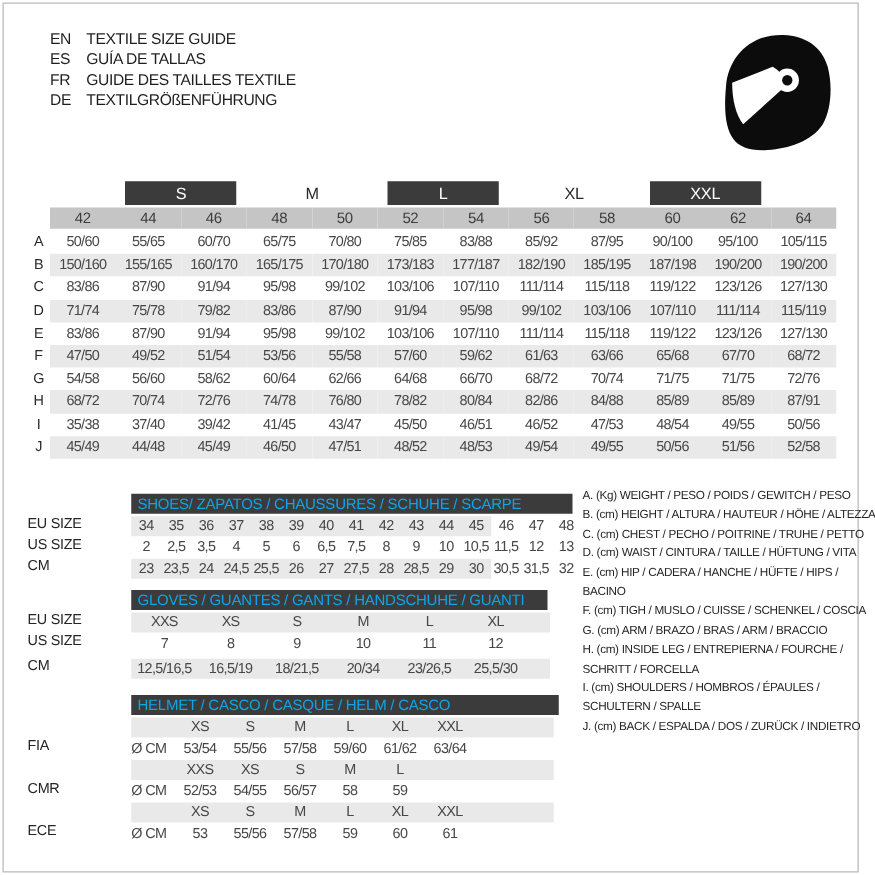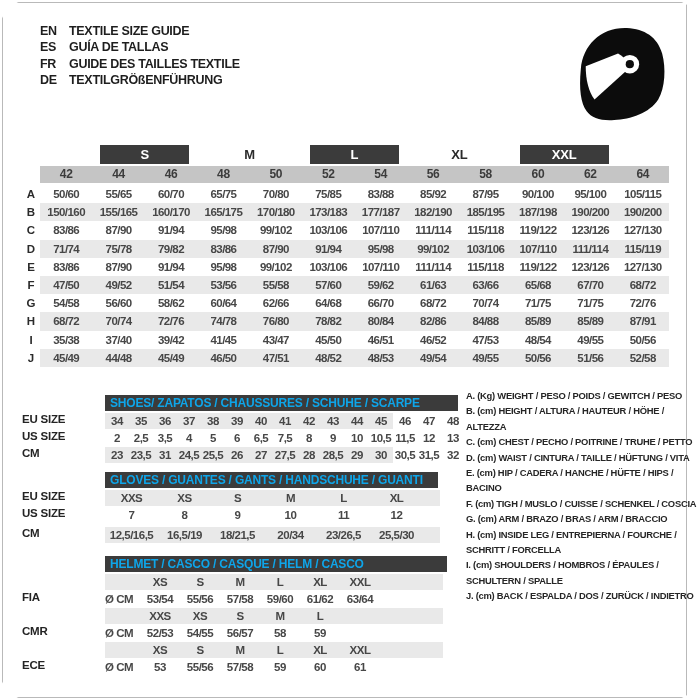--- a/index.html
+++ b/index.html
@@ -1,19 +1,19 @@
 <!DOCTYPE html>
 <html><head>
 <meta charset="utf-8">
 <style>
   html,body { margin:0; padding:0; background:#fff; }
   .page {
     position:relative; width:700px; height:700px; background:#fff;
-    font-family:"Liberation Sans","DejaVu Sans",sans-serif; font-weight:700;
-    color:#2f2f2f; overflow:hidden; box-sizing:border-box;border-radius:29px;
+    font-family:"Liberation Sans","DejaVu Sans",sans-serif; font-weight:400;
+    color:#2f2f2f; overflow:hidden; box-sizing:border-box;
   }
   .frame { position:absolute; left:2px; top:2px; width:683px; height:694px;
     border:1px solid #b9b9b9; pointer-events:none; }
 
   
   .lang-header { position:absolute; left:40px; top:23px; }
   .lang-row { display:flex; font-size:12.5px; line-height:16.4px; letter-spacing:-0.3px; color:#1e1e1e; }
   .lang-code { width:29px; }
 
   
@@ -310,21 +310,21 @@
               <div>11,5</div>
               <div>12</div>
               <div>13</div>
             </div>
           </div>
           <div class="trow">
             <div class="rlabel">CM</div>
             <div class="cells shoes-cells striped">
               <div>23</div>
               <div>23,5</div>
-              <div>31</div>
+              <div>24</div>
               <div>24,5</div>
               <div>25,5</div>
               <div>26</div>
               <div>27</div>
               <div>27,5</div>
               <div>28</div>
               <div>28,5</div>
               <div>29</div>
               <div>30</div>
               <div>30,5</div>

